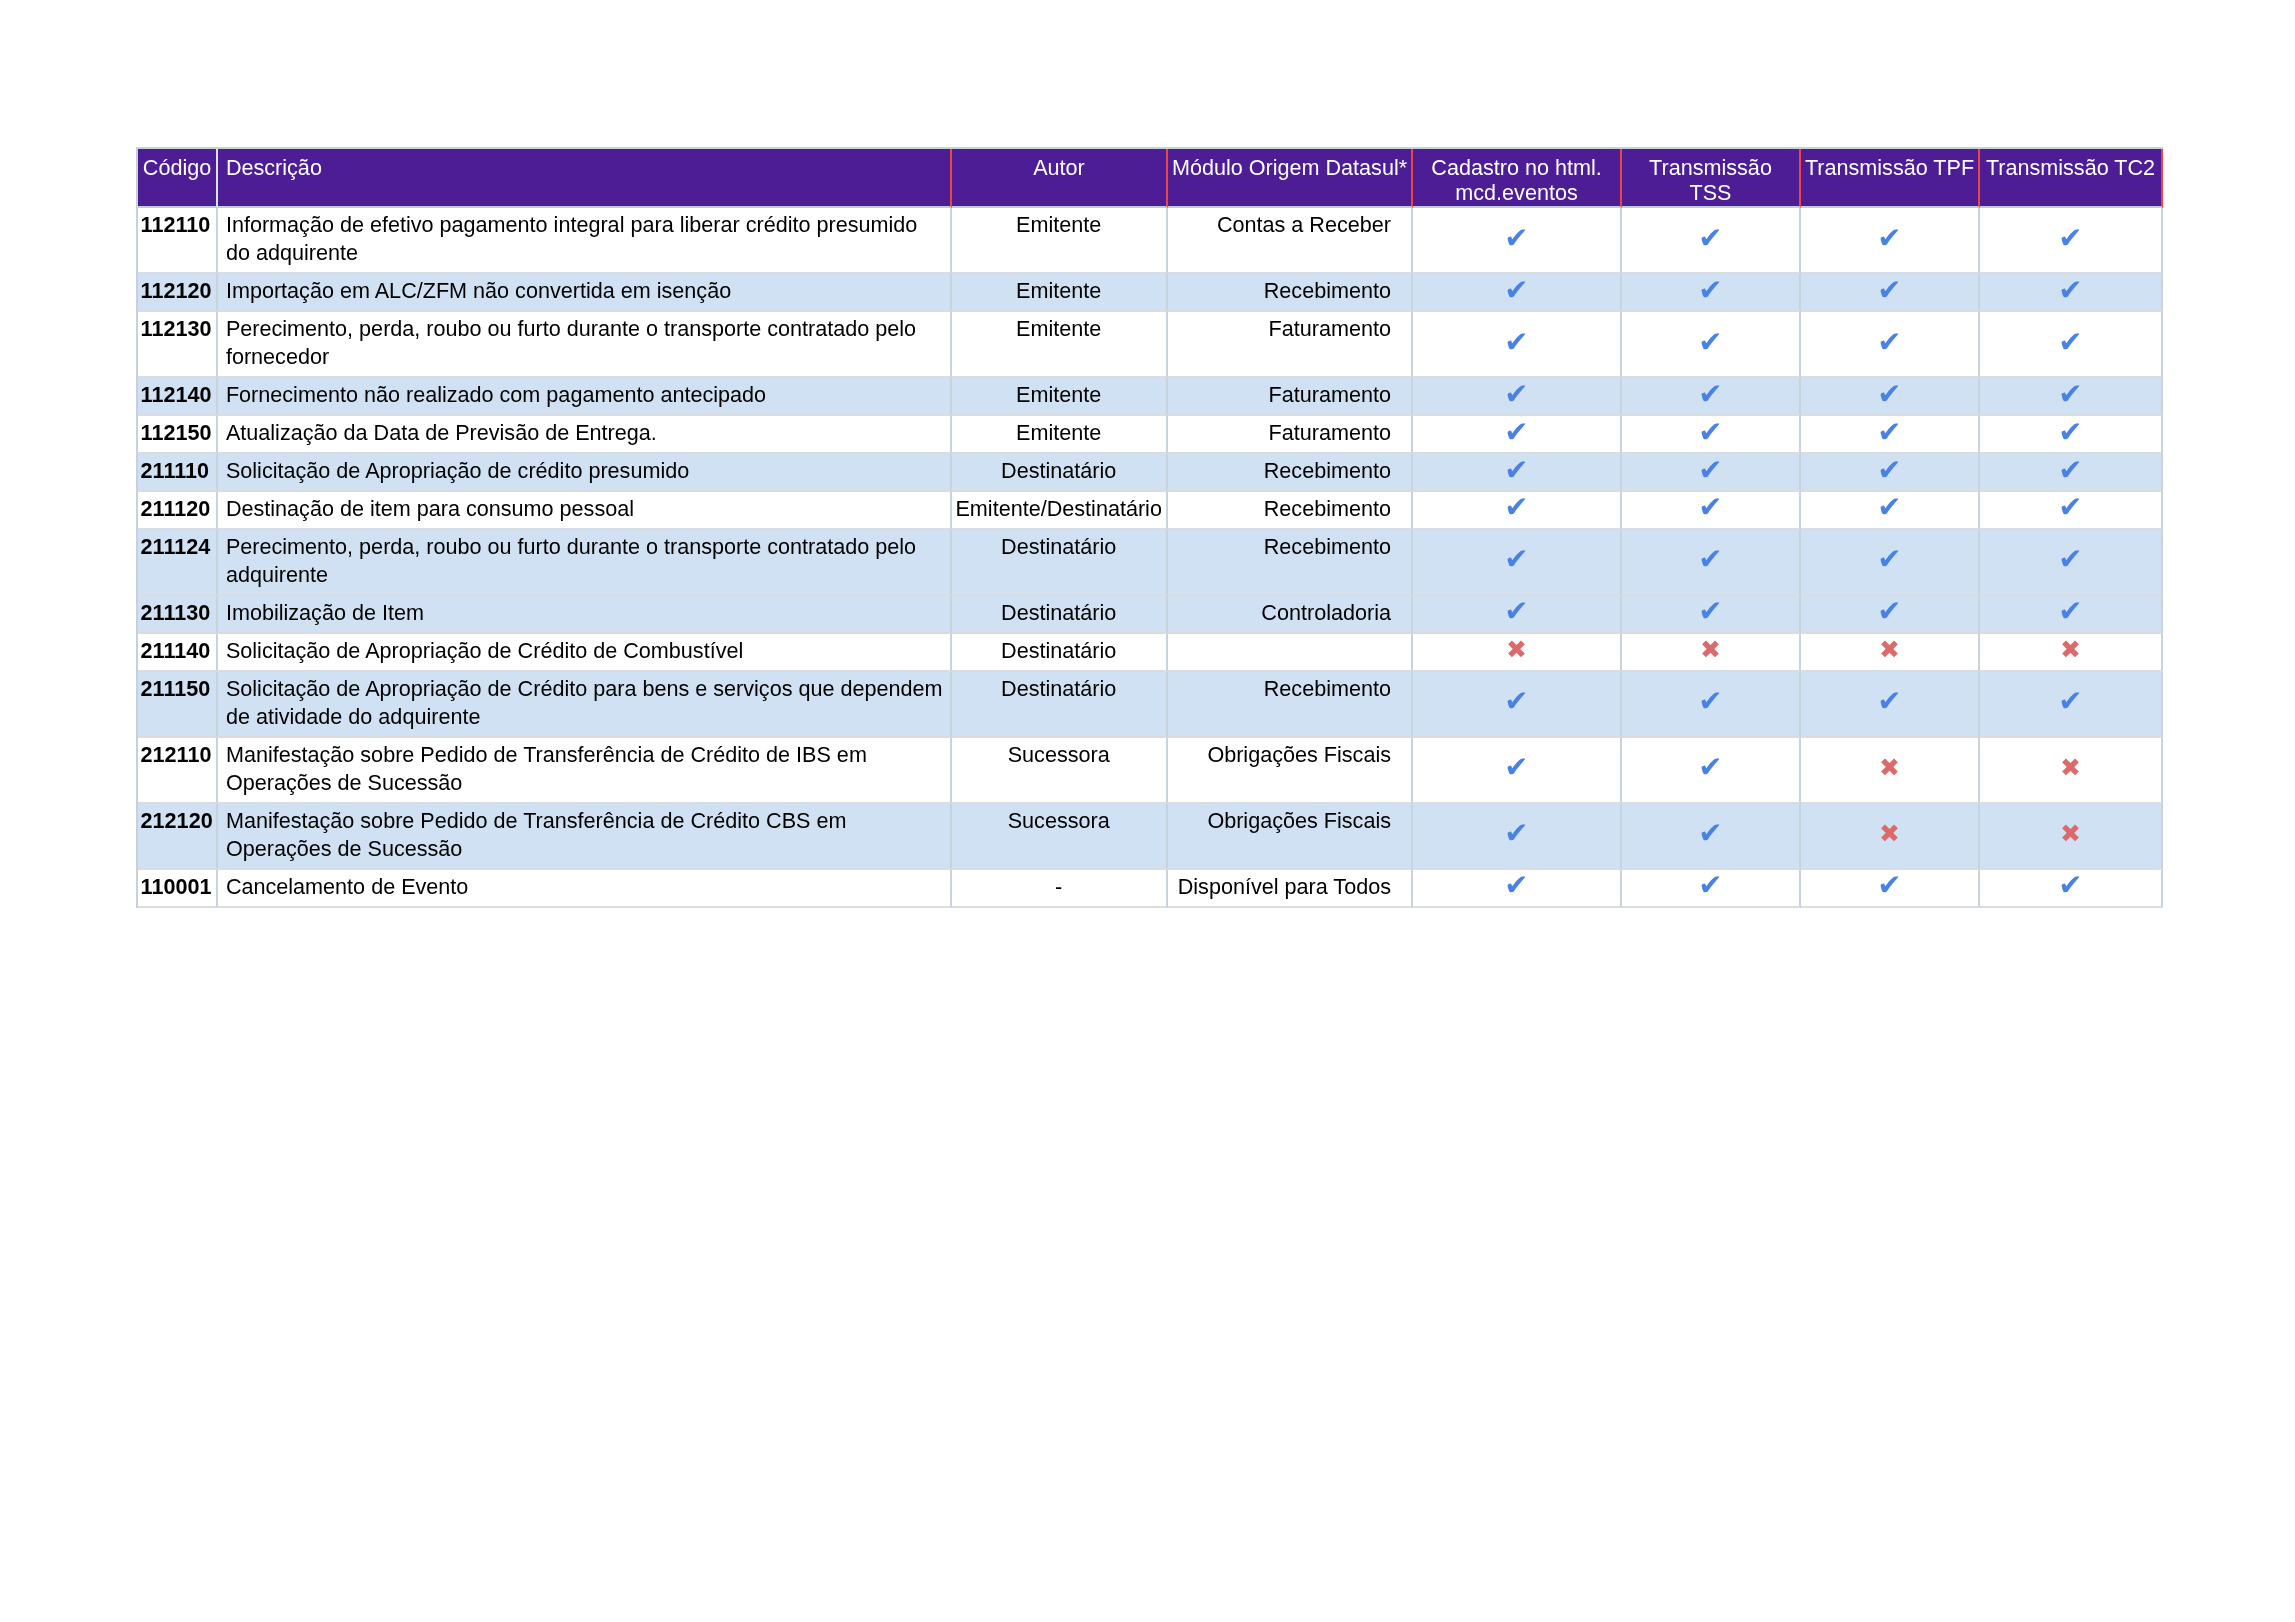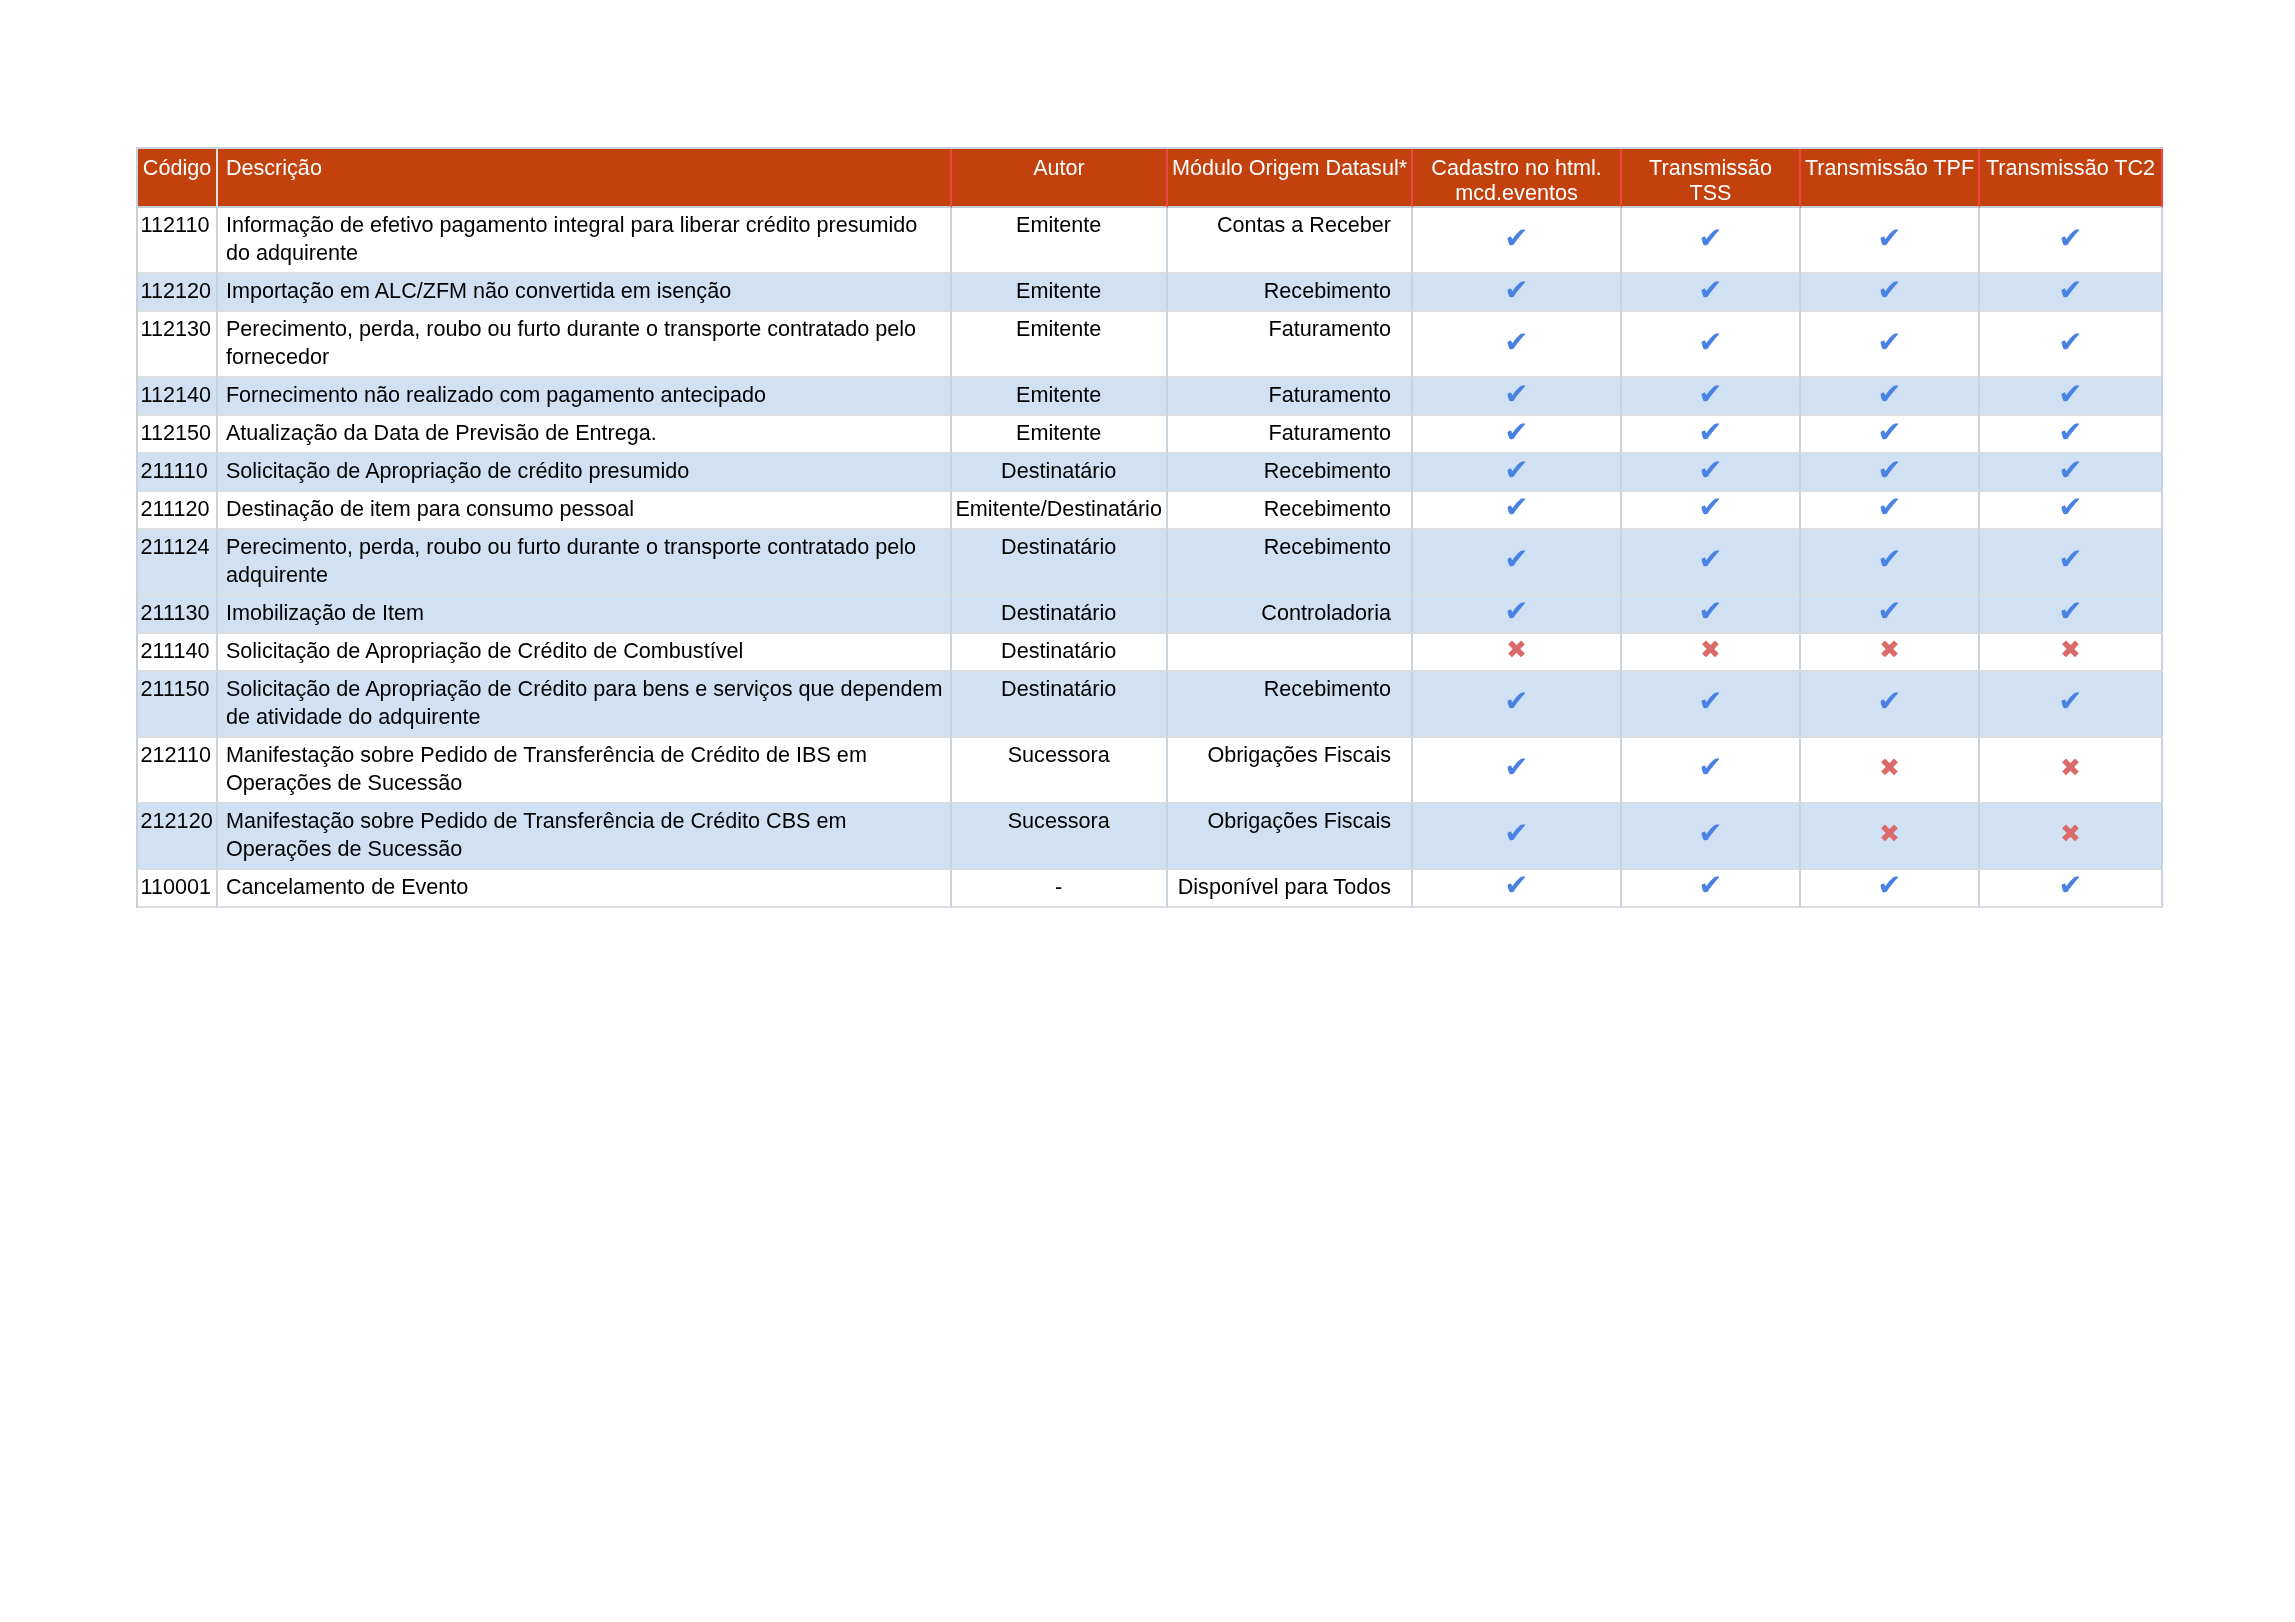--- a/index.html
+++ b/index.html
@@ -25,21 +25,21 @@
     table-layout: fixed;
     width: 2024px;
     font-size: 21.6px;
     line-height: 1.30;
     border-top: 2px solid #c6d1db;
     border-left: 2px solid #c6d1db;
   }
   
   tr.header-row { height: 55px; }
   th {
-    background: #c2410c;
+    background: #4c1d95;
     color: #ffffff;
     font-weight: 400;
     text-align: center;
     vertical-align: top;
     padding: 5.9px 3.9px 0 3.9px;
     border-right: 2px solid #ef4444;
     border-bottom: 2px solid #c3cdd8;
     white-space: pre-line;
     line-height: 1.18;
     box-sizing: border-box;
@@ -50,21 +50,21 @@
   
   td {
     background: #ffffff;
     border-right: 2px solid #c9d3dd;
     border-bottom: 2px solid #d9dde1;
     vertical-align: top;
     padding: 3.3px 6.5px 4.6px 6.5px;
     box-sizing: border-box;
   }
   tr.alt td { background: #cfe1f2; }
-  td.codigo { text-align: center; padding-left: 2.6px; padding-right: 21px; }
+  td.codigo { text-align: center; padding-left: 2.6px; padding-right: 21px; font-weight: bold; }
   td.descricao { text-align: left; padding-left: 7.9px; }
   td.autor { text-align: center; padding-left: 2px; padding-right: 2.6px; }
   td.modulo { text-align: right; padding-left: 2.6px; padding-right: 20px; }
   td.mark {
     text-align: center;
     vertical-align: middle;
     padding: 1.3px 0 2.6px 0;
   }
   tr { height: 34px; }
   .mark-glyph {

